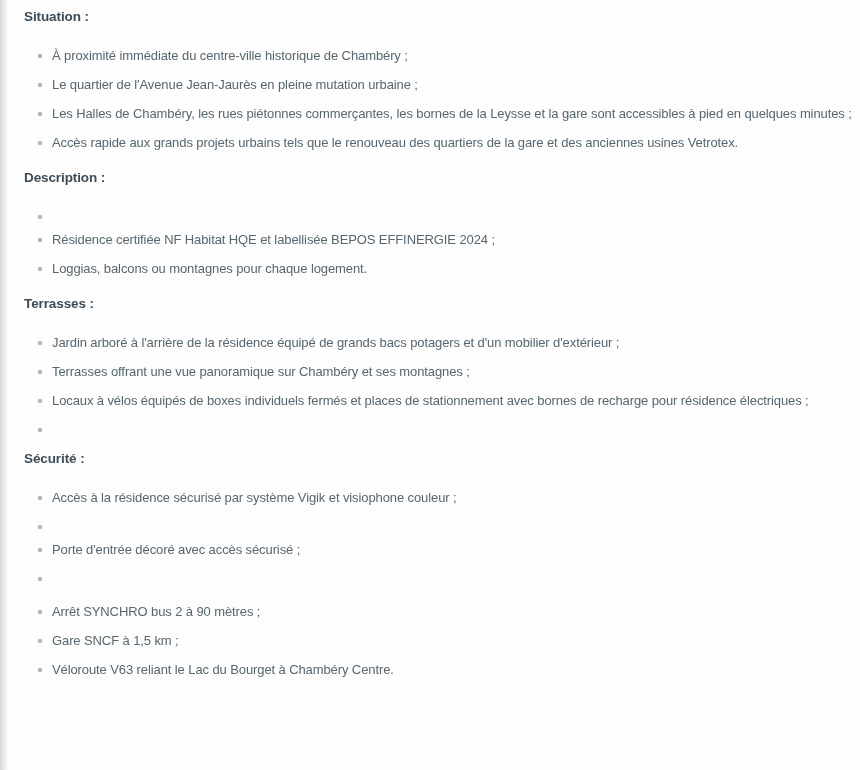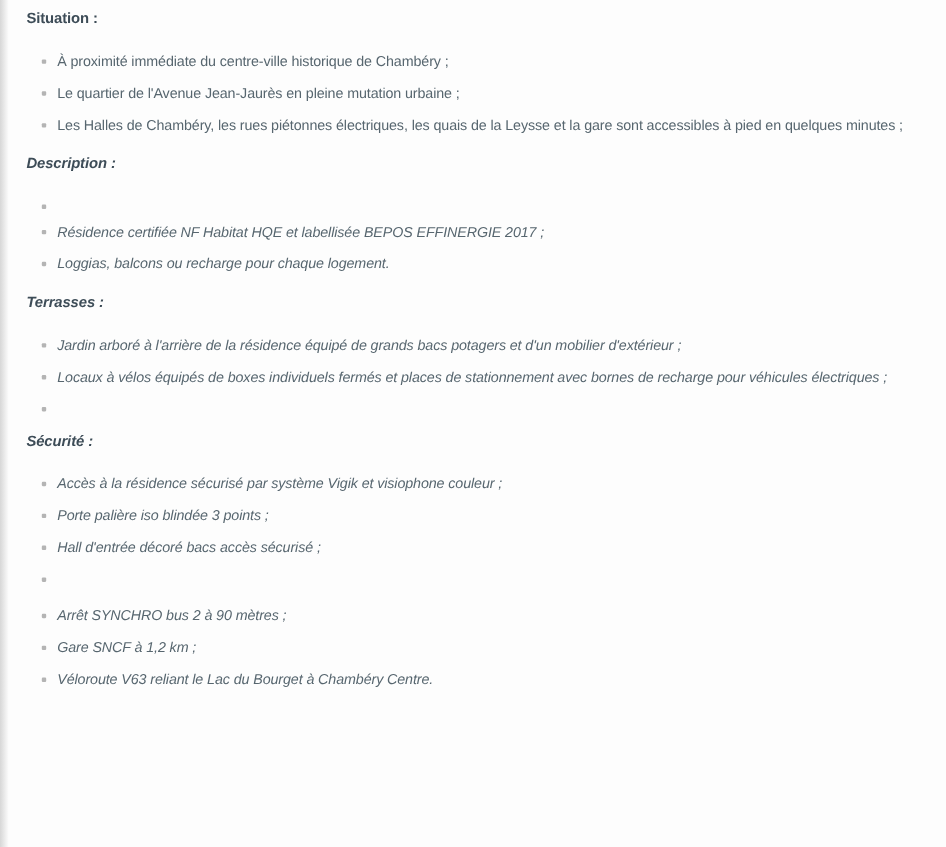--- a/index.html
+++ b/index.html
@@ -20,21 +20,21 @@
   }
   .page-left-edge{
     position:absolute;left:0;top:0;bottom:0;width:8px;
     background:linear-gradient(to right,var(--c-edge),rgba(253,253,253,0));
     pointer-events:none;
   }
   .content{
     padding:9px 24px 0 24px;
   }
   .section{margin:0;}
-  .section + .section{margin-top:19px;font-style:italic;}
+  .section + .section{margin-top:19px;}
   .section-title{
     margin:0;
     font-size:13.5px;
     font-weight:700;
     line-height:16px;
     letter-spacing:-0.1px;
     color:var(--c-heading);
   }
   ul.bullet-list{
     list-style:none;
@@ -74,99 +74,106 @@
     <span>À proximité immédiate du centre-ville historique de Chambéry ;</span>
   </li>
 
   <li class="bullet-item">
     <span class="bullet-dot"></span>
     <span>Le quartier de l'Avenue Jean-Jaurès en pleine mutation urbaine ;</span>
   </li>
 
   <li class="bullet-item">
     <span class="bullet-dot"></span>
-    <span>Les Halles de Chambéry, les rues piétonnes électriques, les quais de la Leysse et la gare sont accessibles à pied en quelques minutes ;</span>
+    <span>Les Halles de Chambéry, les rues piétonnes commerçantes, les bornes de la Leysse et la gare sont accessibles à pied en quelques minutes ;</span>
   </li>
 
+  <li class="bullet-item">
+    <span class="bullet-dot"></span>
+    <span>Accès rapide aux grands projets urbains tels que le renouveau des quartiers de la gare et des anciennes usines Vetrotex.</span>
+  </li>
 </ul>
   </section>
 
   <section class="section">
     <h3 class="section-title">Description :</h3>
     <ul class="bullet-list">
   <li class="bullet-item">
     <span class="bullet-dot"></span>
   </li>
 
   <li class="bullet-item">
     <span class="bullet-dot"></span>
-    <span>Résidence certifiée NF Habitat HQE et labellisée BEPOS EFFINERGIE 2017 ;</span>
+    <span>Résidence certifiée NF Habitat HQE et labellisée BEPOS EFFINERGIE 2024 ;</span>
   </li>
 
   <li class="bullet-item">
     <span class="bullet-dot"></span>
-    <span>Loggias, balcons ou recharge pour chaque logement.</span>
+    <span>Loggias, balcons ou montagnes pour chaque logement.</span>
   </li>
 </ul>
   </section>
 
   <section class="section">
     <h3 class="section-title">Terrasses :</h3>
     <ul class="bullet-list">
   <li class="bullet-item">
     <span class="bullet-dot"></span>
     <span>Jardin arboré à l'arrière de la résidence équipé de grands bacs potagers et d'un mobilier d'extérieur ;</span>
   </li>
 
+  <li class="bullet-item">
+    <span class="bullet-dot"></span>
+    <span>Terrasses offrant une vue panoramique sur Chambéry et ses montagnes ;</span>
+  </li>
 
   <li class="bullet-item">
     <span class="bullet-dot"></span>
-    <span>Locaux à vélos équipés de boxes individuels fermés et places de stationnement avec bornes de recharge pour véhicules électriques ;</span>
+    <span>Locaux à vélos équipés de boxes individuels fermés et places de stationnement avec bornes de recharge pour résidence électriques ;</span>
   </li>
 
   <li class="bullet-item">
     <span class="bullet-dot"></span>
   </li>
 </ul>
   </section>
 
   <section class="section">
     <h3 class="section-title">Sécurité :</h3>
     <ul class="bullet-list">
   <li class="bullet-item">
     <span class="bullet-dot"></span>
     <span>Accès à la résidence sécurisé par système Vigik et visiophone couleur ;</span>
   </li>
 
   <li class="bullet-item">
     <span class="bullet-dot"></span>
-    <span>Porte palière iso blindée 3 points ;</span>
   </li>
 
   <li class="bullet-item">
     <span class="bullet-dot"></span>
-    <span>Hall d'entrée décoré bacs accès sécurisé ;</span>
+    <span>Porte d'entrée décoré avec accès sécurisé ;</span>
   </li>
 
   <li class="bullet-item">
     <span class="bullet-dot"></span>
   </li>
 </ul>
   </section>
 
   <section class="section">
     <ul class="bullet-list">
   <li class="bullet-item">
     <span class="bullet-dot"></span>
     <span>Arrêt SYNCHRO bus 2 à 90 mètres ;</span>
   </li>
 
   <li class="bullet-item">
     <span class="bullet-dot"></span>
-    <span>Gare SNCF à 1,2 km ;</span>
+    <span>Gare SNCF à 1,5 km ;</span>
   </li>
 
   <li class="bullet-item">
     <span class="bullet-dot"></span>
     <span>Véloroute V63 reliant le Lac du Bourget à Chambéry Centre.</span>
   </li>
 </ul>
   </section>
 </main>
 

